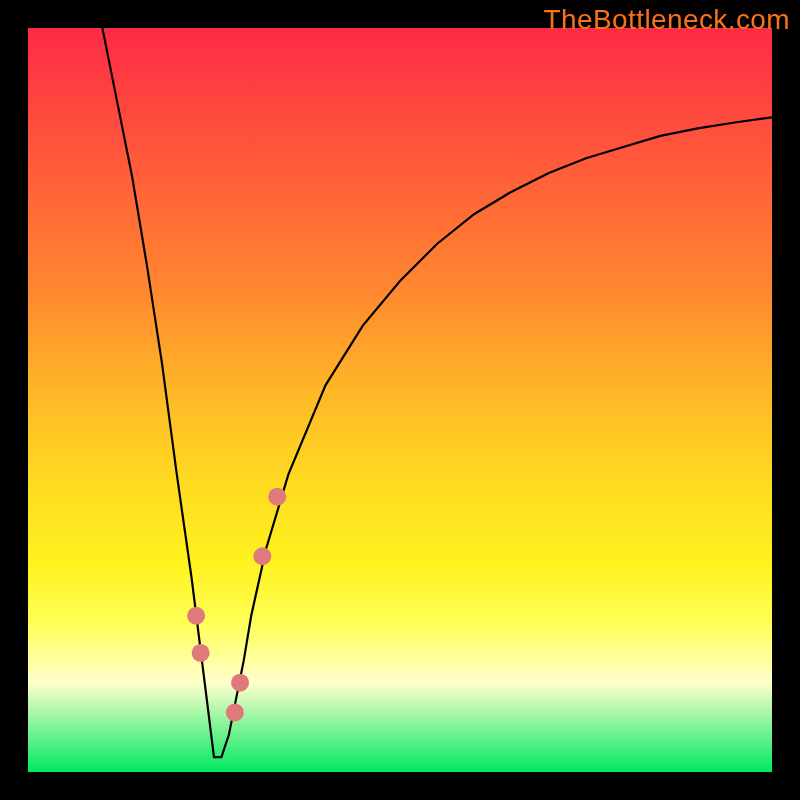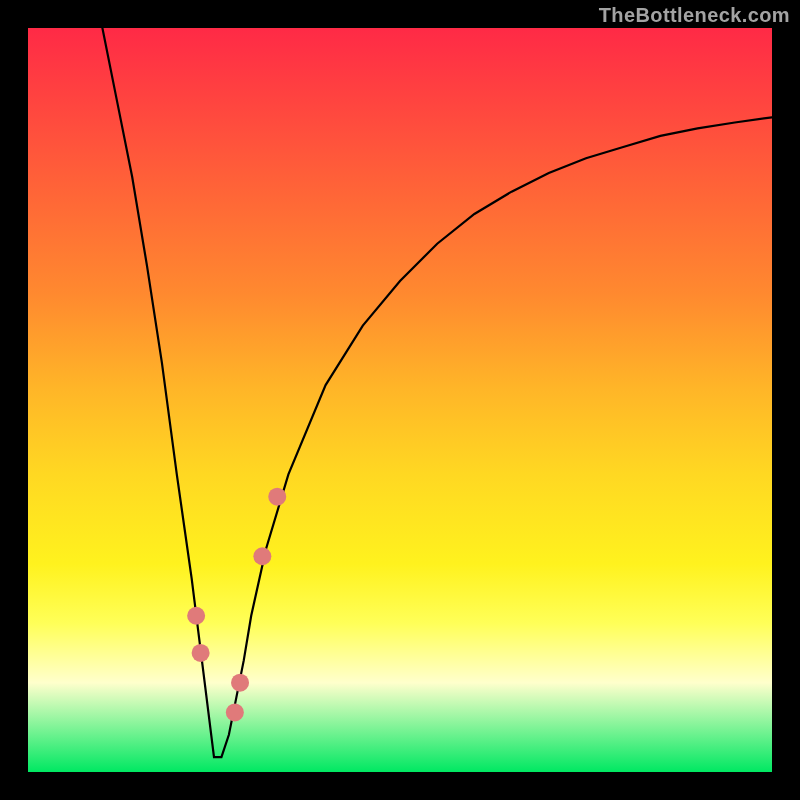--- a/index.html
+++ b/index.html
@@ -41,23 +41,23 @@
     position: absolute;
     left: 0;
     top: 0;
     width: 744px;
     height: 744px;
   }
   .watermark {
     position: absolute;
     top: 4px;
     right: 10px;
-    color: #a3a3a3;
-    font-size: 20px;
-    font-weight: 700;
+    color: #f97316;
+    font-size: 28px;
+    font-weight: 400;
     letter-spacing: 0.4px;
     user-select: none;
   }
   .curve {
     fill: none;
     stroke: #000000;
     stroke-width: 2.2;
     stroke-linecap: round;
   }
   .marker {

